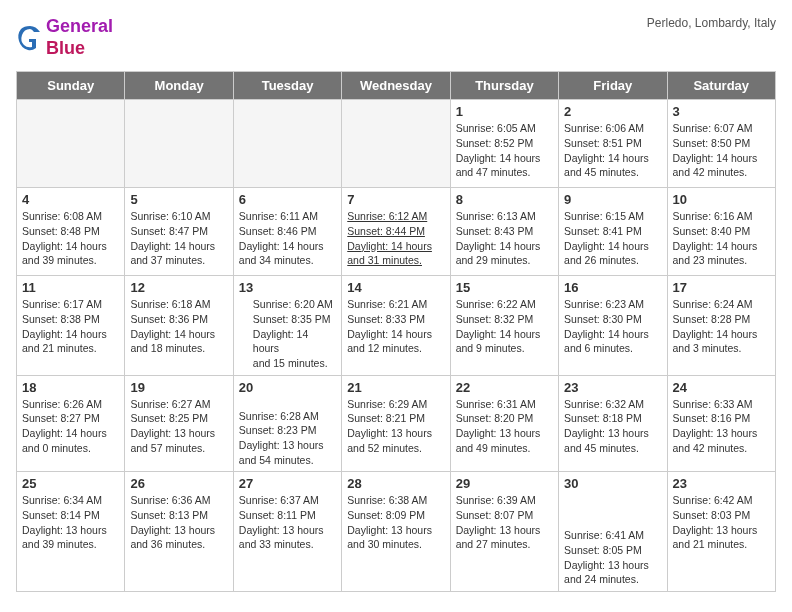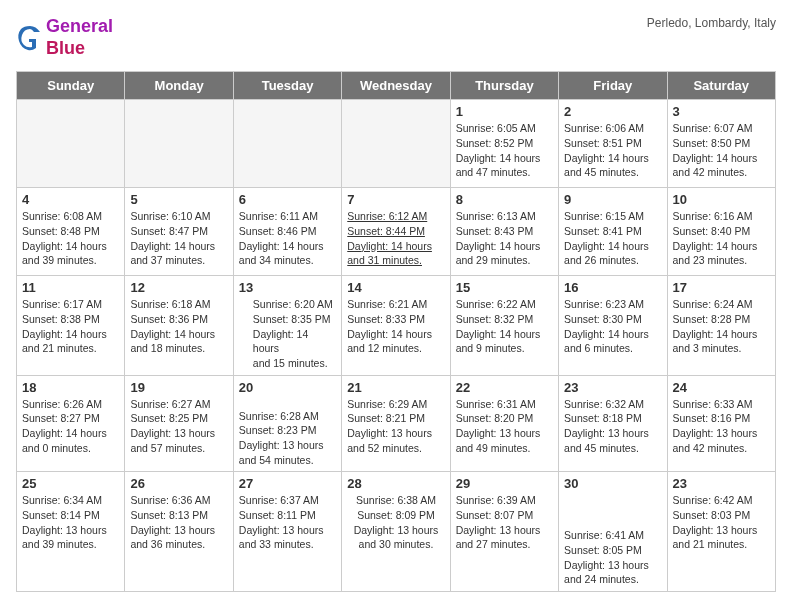--- a/index.html
+++ b/index.html
@@ -316,21 +316,21 @@
         </td>
         <td>
           <span class="day-number">27</span>
           <div class="day-info" style="white-space: pre-line;">Sunrise: 6:37 AM
 Sunset: 8:11 PM
 Daylight: 13 hours
 and 33 minutes.</div>
         </td>
         <td>
           <span class="day-number">28</span>
-          <div class="day-info" style="white-space: pre-line; text-align: center;">Sunrise: 6:38 AM
+          <div class="day-info" style="white-space: pre-line;">Sunrise: 6:38 AM
 Sunset: 8:09 PM
 Daylight: 13 hours
 and 30 minutes.</div>
         </td>
         <td>
           <span class="day-number">29</span>
           <div class="day-info" style="white-space: pre-line;">Sunrise: 6:39 AM
 Sunset: 8:07 PM
 Daylight: 13 hours
 and 27 minutes.</div>

